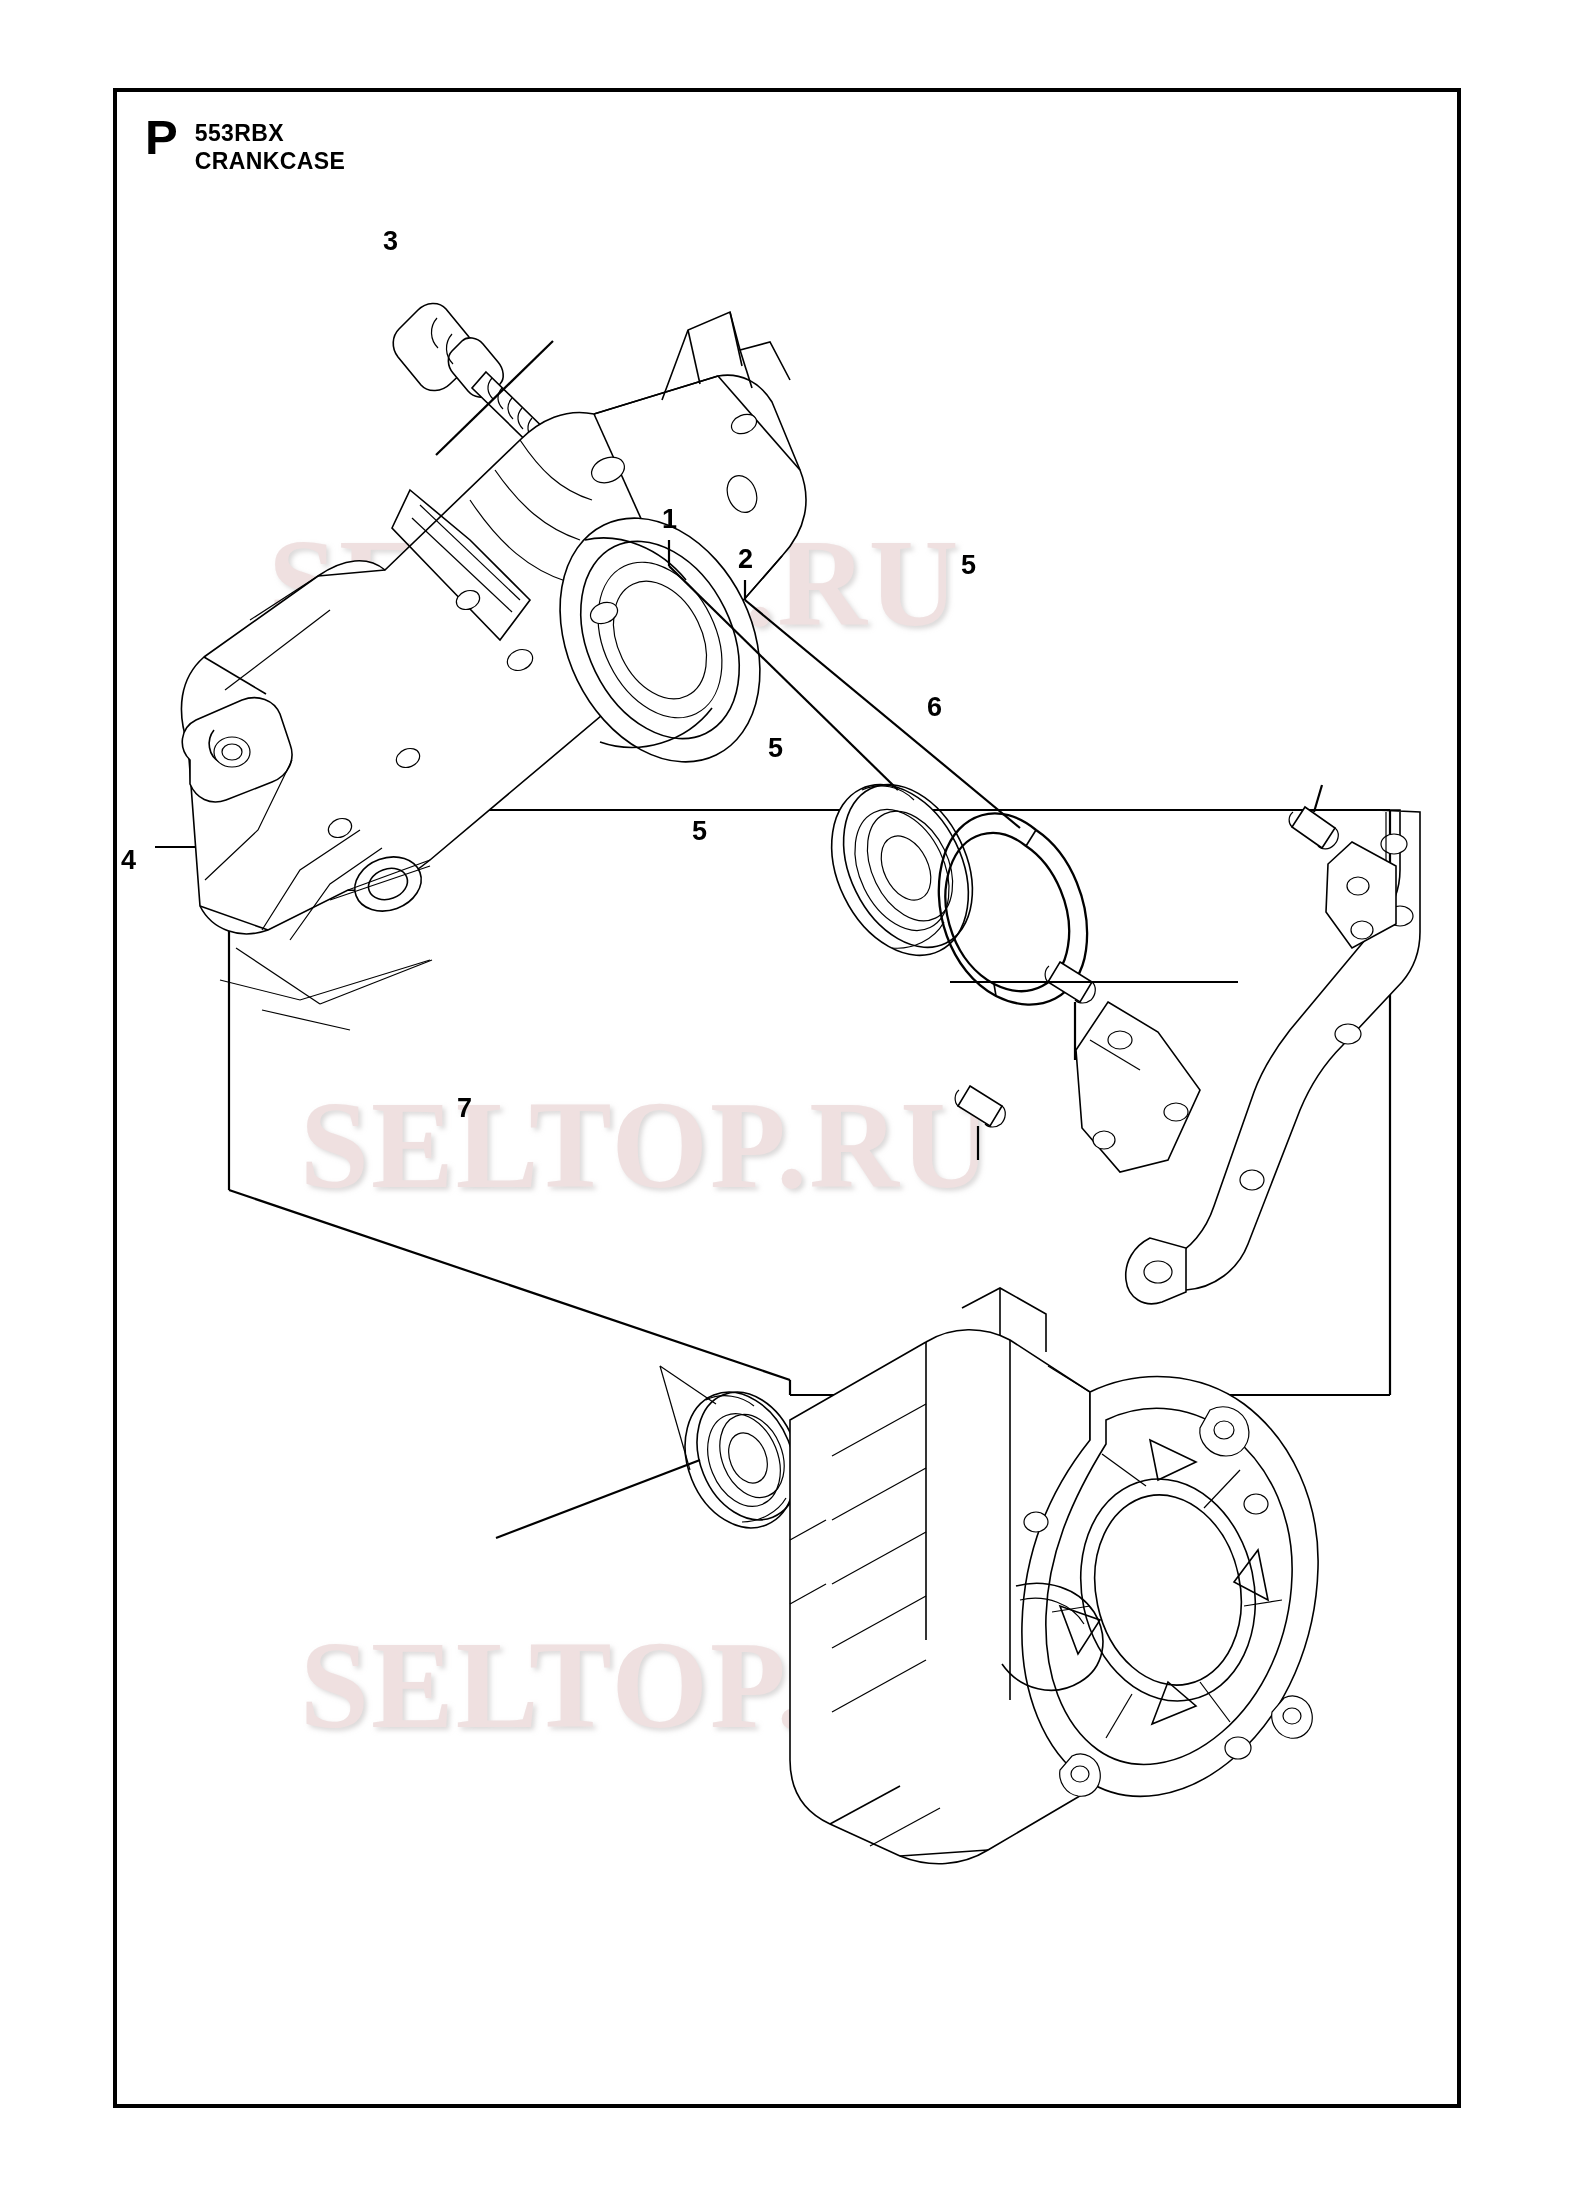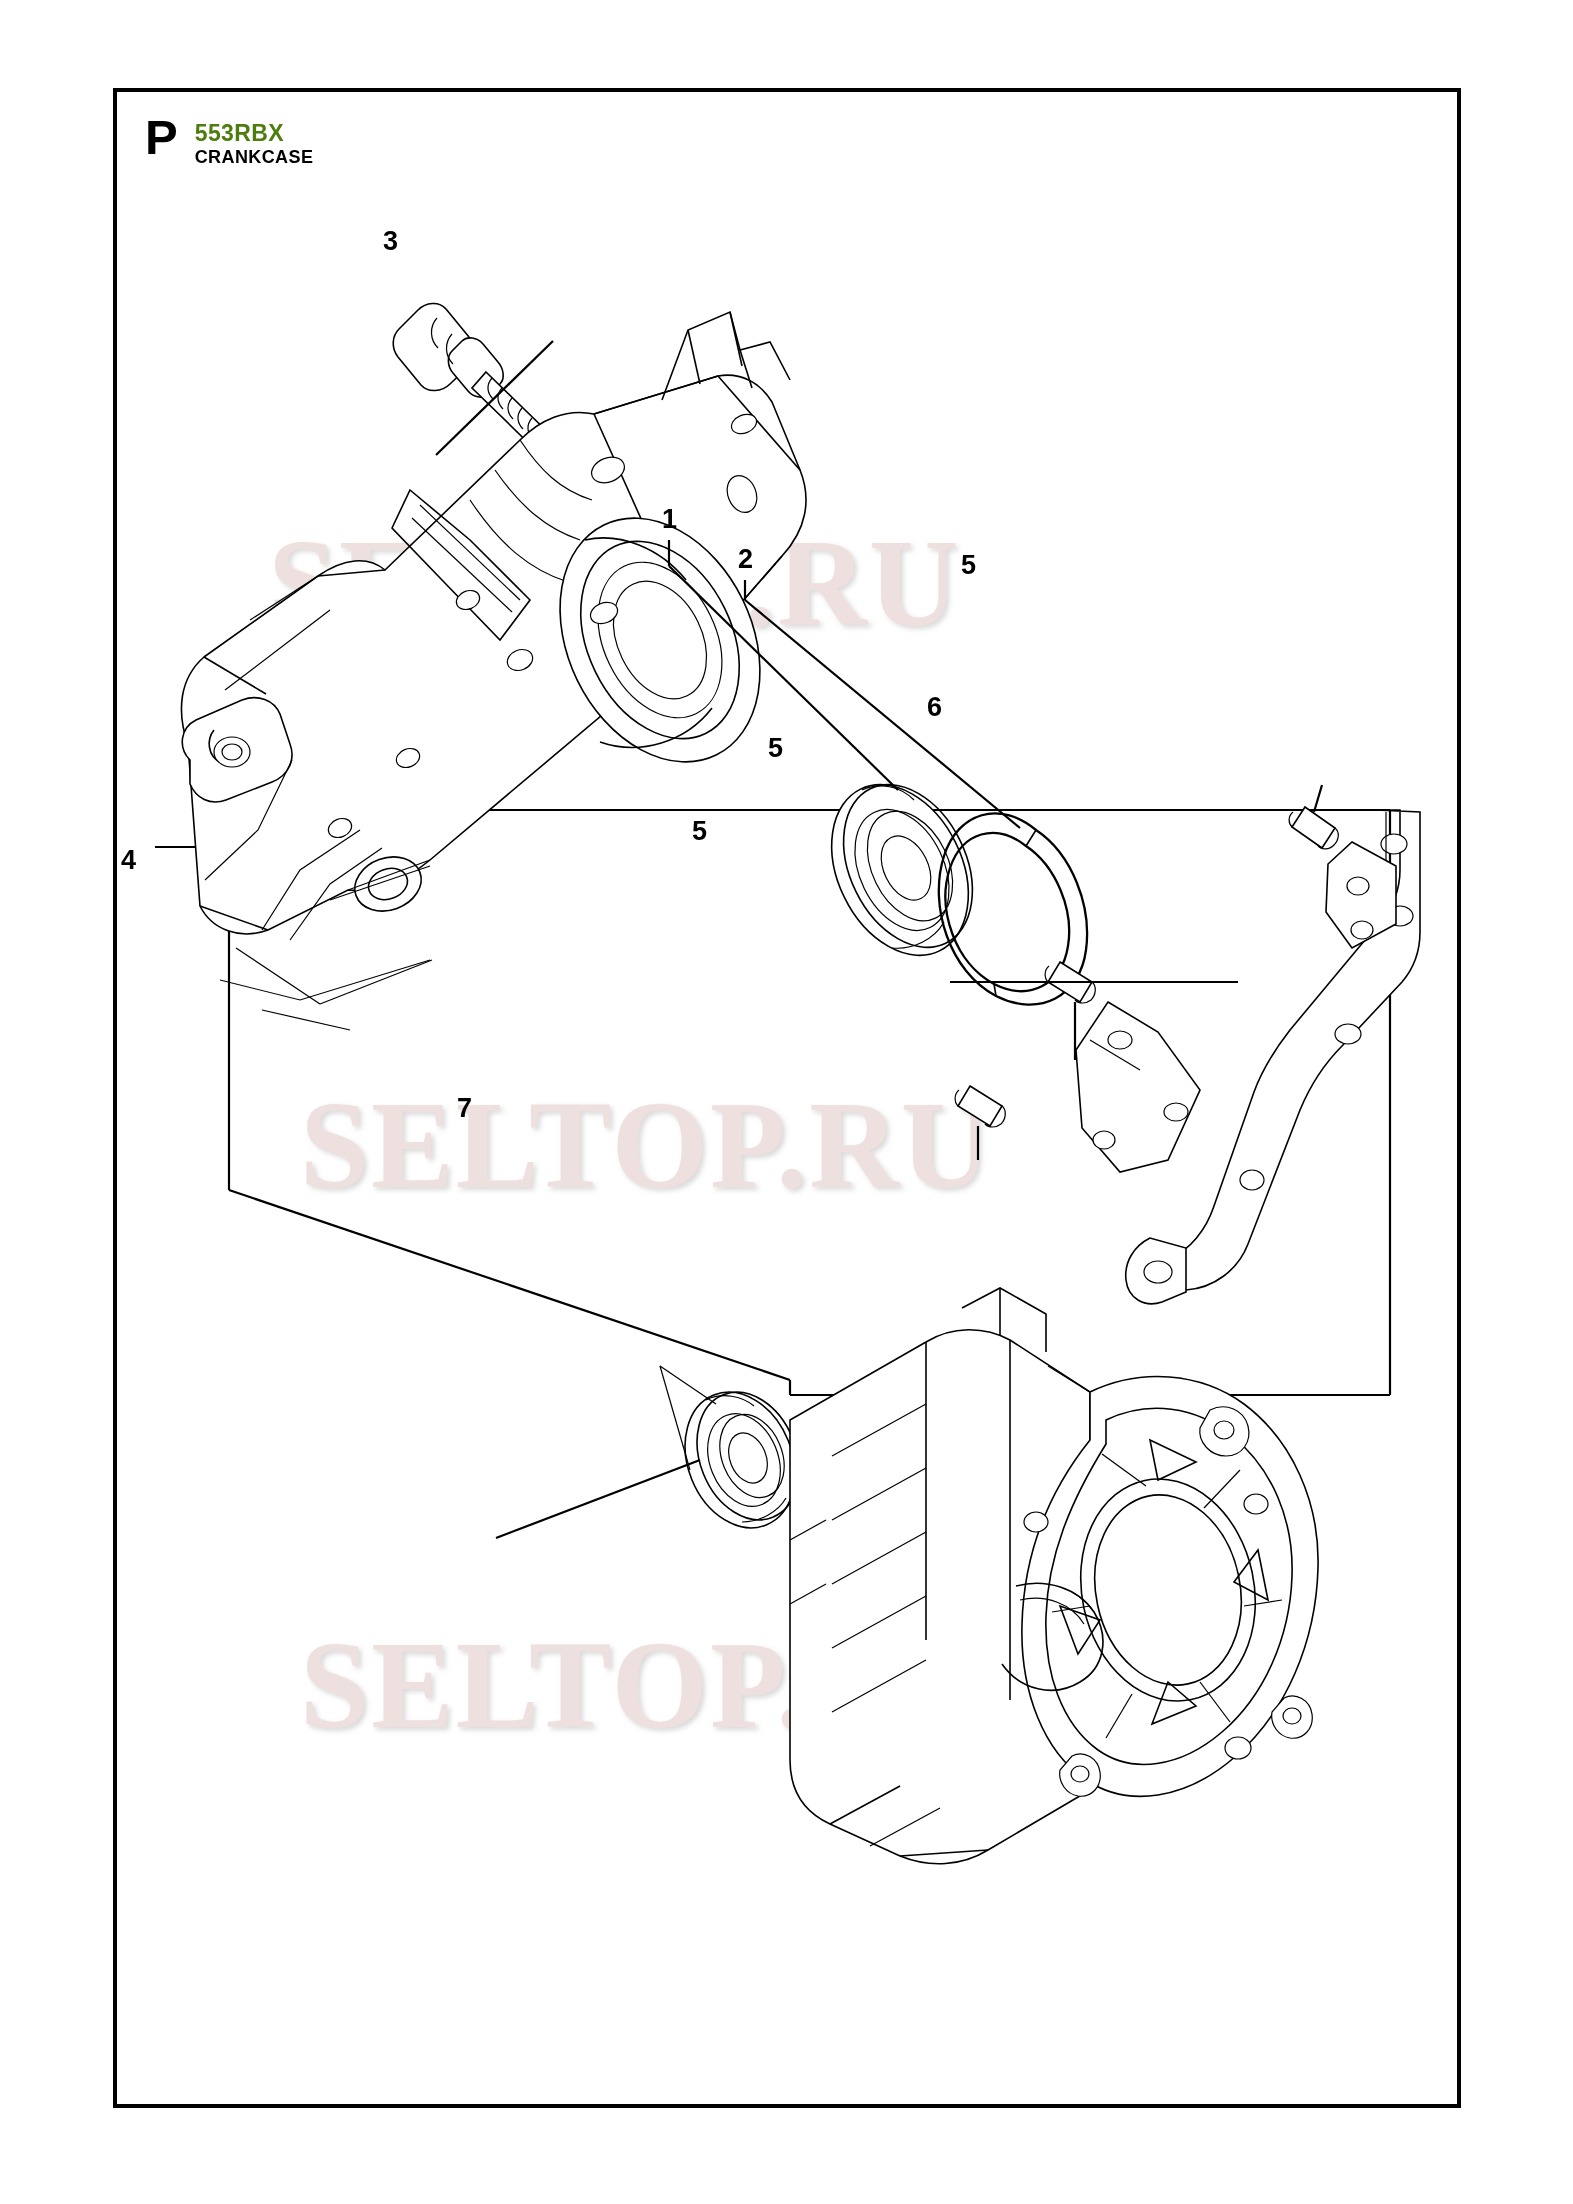--- a/index.html
+++ b/index.html
@@ -48,24 +48,24 @@
     color: #000;
   }
   #header .titles {
     padding-top: 4px;
   }
   #header .model {
     font-size: 23px;
     font-weight: bold;
     letter-spacing: 0.4px;
     line-height: 1.22;
-    color: #4d7c0f;
+    color: #000000;
   }
   #header .section-title {
-    font-size: 18px;
+    font-size: 23px;
     font-weight: bold;
     letter-spacing: 0.4px;
     line-height: 1.22;
     color: #000;
   }
 
   
   .watermark {
     position: absolute;
     font-family: "Liberation Serif", serif;

